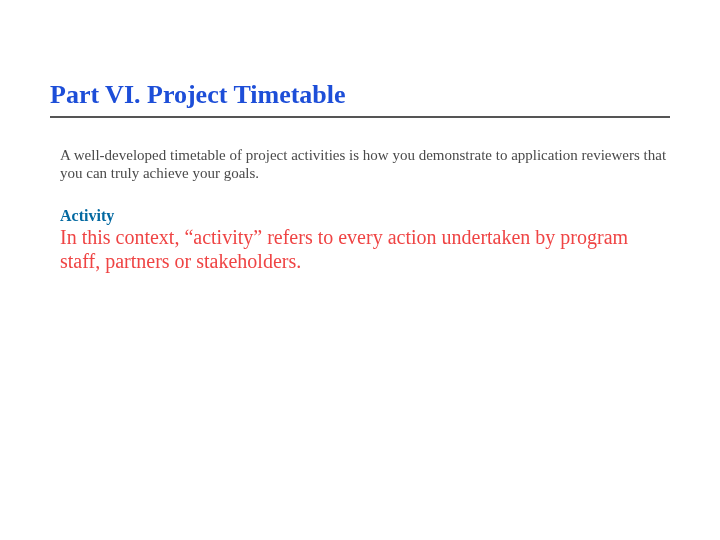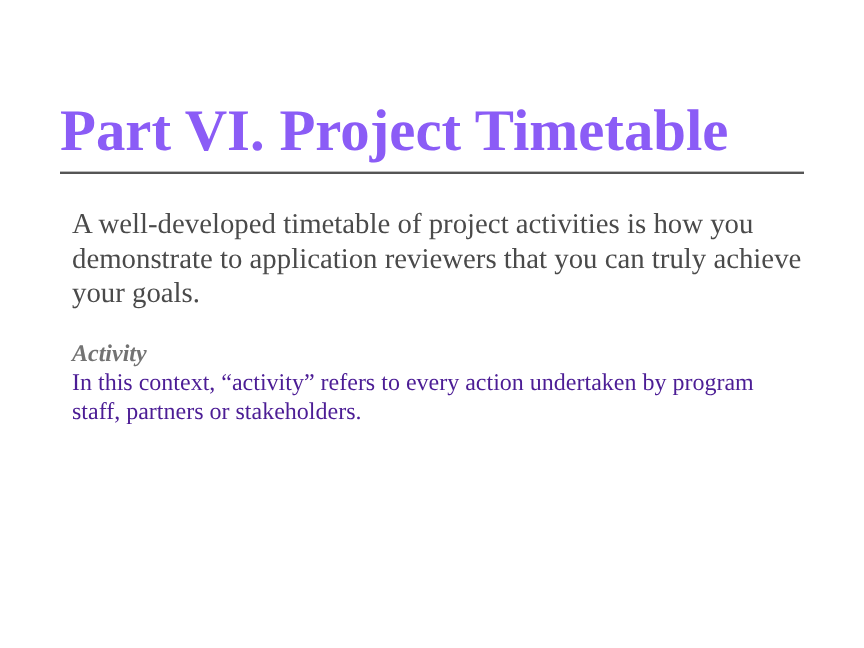--- a/index.html
+++ b/index.html
@@ -5,55 +5,54 @@
   * { margin: 0; padding: 0; box-sizing: border-box; }
   body {
     width: 720px;
     height: 540px;
     background: #fff;
     font-family: Georgia, 'Times New Roman', serif;
     padding: 80px 50px 40px 50px;
     color: #333;
   }
   .title {
-    font-size: 49px;
+    font-size: 26px;
     font-weight: bold;
-    color: #8b5cf6;
+    color: #1d4ed8;
     font-family: Georgia, serif;
     margin-bottom: 6px;
   }
   .rule {
     height: 2px;
     background: #555;
     width: 100%;
     margin-bottom: 28px;
   }
   .intro {
-    font-size: 24px;
+    font-size: 15px;
     line-height: 1.2;
     color: #4a4a4a;
     margin-bottom: 24px;
     padding-left: 10px;
   }
   .section {
     margin-bottom: 22px;
     padding-left: 10px;
   }
   .section-label {
-    font-size: 20px;
-    font-style: italic;
+    font-size: 16px;
     font-weight: bold;
-    color: #737373;
+    color: #0369a1;
     display: block;
     line-height: 1.2;
   }
   .section-body {
     font-size: 20px;
     line-height: 1.2;
-    color: #4c1d95;
+    color: #ef4444;
   }
 </style>
 </head>
 <body>
 
 <h1 class="title">Part VI.  Project Timetable</h1>
 <div class="rule"></div>
 
 <p class="intro">A well-developed timetable of project activities is how you demonstrate to application reviewers that you can truly achieve your goals.</p>
 

